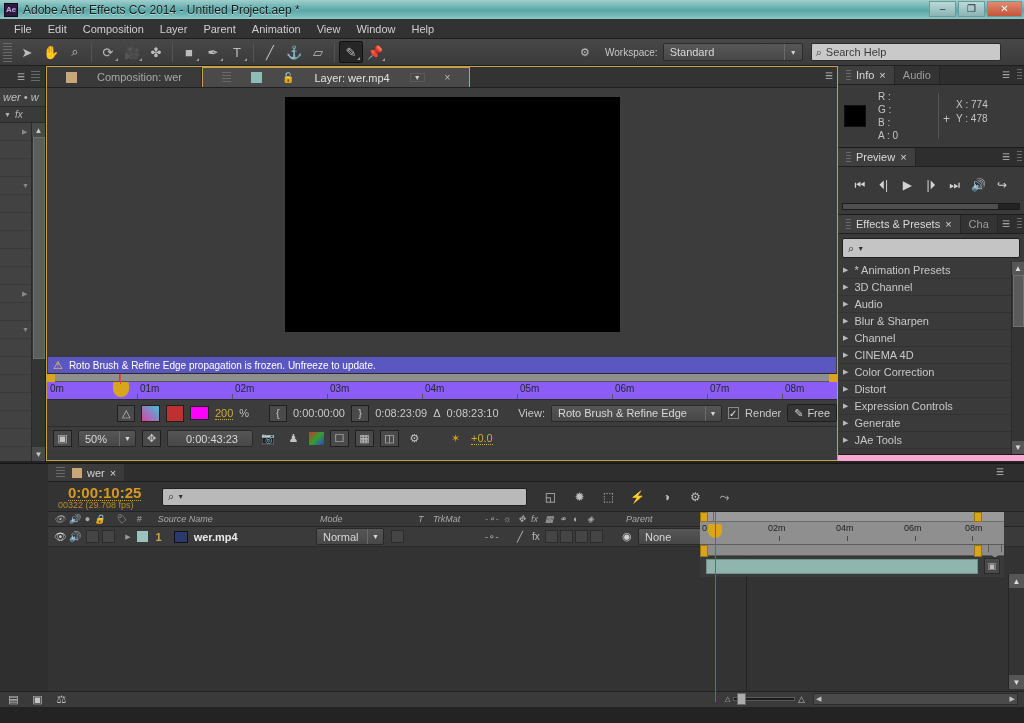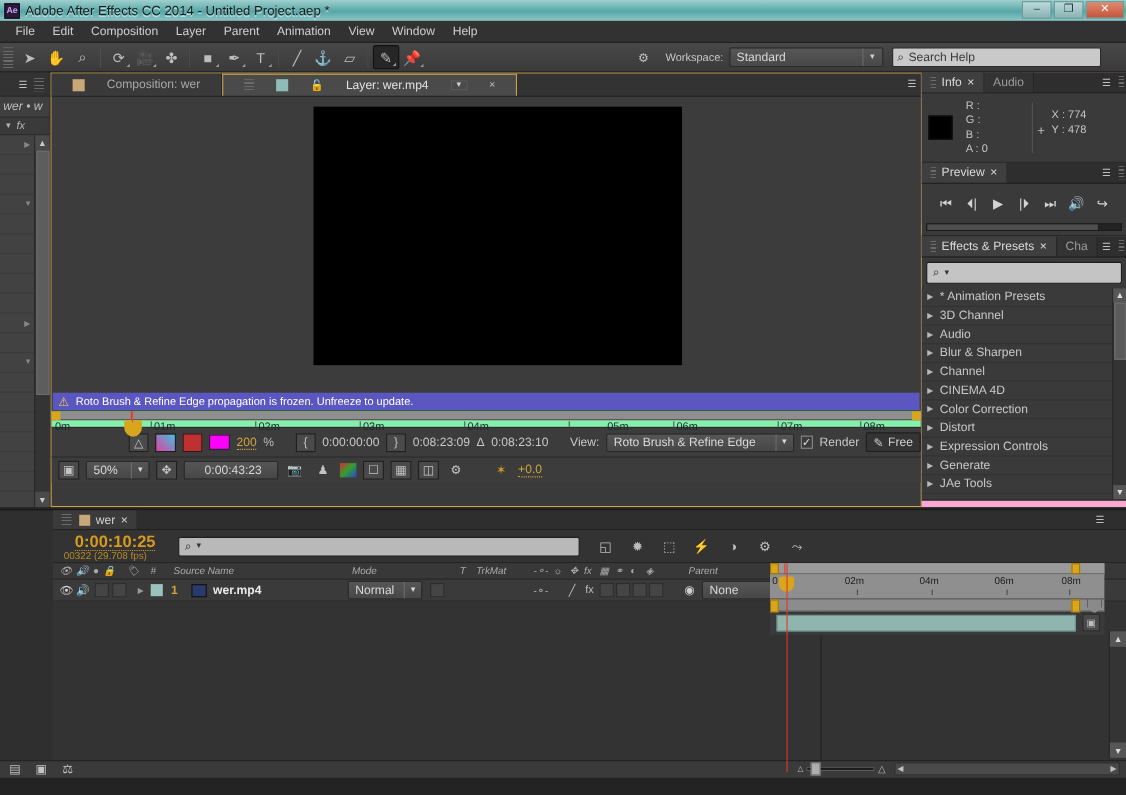--- a/index.html
+++ b/index.html
@@ -92,21 +92,21 @@
   .vtab .swatch{width:11px;height:11px;background:#c8a878;}
   .vtab .swatch.teal{background:#8fbcb6;}
   .vtab .close{font-size:10px;color:#bdbdbd;}
   .vtab .dd{border:1px solid #5a5a5a;padding:0 3px;font-size:7px;color:#d0d0d0;}
   .vtabs .panelmenu{position:absolute;right:4px;top:4px;font-size:9px;color:#c0c0c0;}
   .vcanvasWrap{position:relative;height:285px;background:#3c3c3c;overflow:hidden;}
   .vframe{position:absolute;left:238px;top:9px;width:335px;height:235px;background:#000;}
   .warnbar{position:absolute;left:1px;right:1px;bottom:0;height:16px;background:#5b57c0;
     display:flex;align-items:center;gap:6px;padding-left:5px;color:#ffffff;font-size:10px;}
   .warnbar .tri{color:#ffd24a;font-size:11px;}
-  .vruler{height:15px;background:#86efac;position:relative;border-top:1px solid #2a2a2a;}
+  .vruler{height:26px;background:#8b5cf6;position:relative;border-top:1px solid #2a2a2a;}
   .vruler .topstrip{height:8px;background:#8f8f8f;border-bottom:1px solid #555;position:relative;}
   .vruler .tick{position:absolute;top:9px;font-size:10px;color:#1e2a2a;}
   .vruler .tickmark{position:absolute;bottom:0;width:1px;height:5px;background:#4a5a5a;}
   .vruler .cti{position:absolute;top:8px;width:16px;height:15px;background:#d8a51c;border-radius:2px 2px 8px 8px;}
   .vruler .ctiline{position:absolute;top:-8px;left:7px;width:1px;height:10px;background:#e04b3a;}
   .vruler .wbracket{position:absolute;top:0;width:8px;height:8px;background:#d8a51c;}
   .vbar1{height:27px;background:#3c3c3c;display:flex;align-items:center;gap:6px;padding-left:70px;border-top:1px solid #2c2c2c;}
   .vbar2{height:24px;background:#3c3c3c;display:flex;align-items:center;gap:6px;padding-left:6px;border-top:1px solid #2c2c2c;}
   .ic{width:19px;height:17px;display:flex;align-items:center;justify-content:center;font-size:11px;color:#c3c3c3;}
   .box{border:1px solid #1f1f1f;background:#4a4a4a;}
@@ -316,21 +316,21 @@
       <div class="topstrip">
         <div class="wbracket" style="left:0;"></div>
         <div class="wbracket" style="right:0;"></div>
         <div style="position:absolute;left:72px;top:0;width:1px;height:8px;background:#e0392b;"></div>
       </div>
       <span class="tick" style="left:3px;">0m</span>
       <span class="tick" style="left:93px;">01m</span>
       <span class="tick" style="left:188px;">02m</span>
       <span class="tick" style="left:283px;">03m</span>
       <span class="tick" style="left:378px;">04m</span>
-      <span class="tick" style="left:473px;margin-left:32px;">05m</span>
+      <span class="tick" style="left:473px;">05m</span>
       <span class="tick" style="left:568px;">06m</span>
       <span class="tick" style="left:663px;">07m</span>
       <span class="tick" style="left:738px;">08m</span>
       <span class="tickmark" style="left:90px;"></span>
         <span class="tickmark" style="left:185px;"></span>
       <span class="tickmark" style="left:280px;"></span>
         <span class="tickmark" style="left:375px;"></span>
       <span class="tickmark" style="left:470px;"></span>
         <span class="tickmark" style="left:565px;"></span>
       <span class="tickmark" style="left:660px;"></span>

